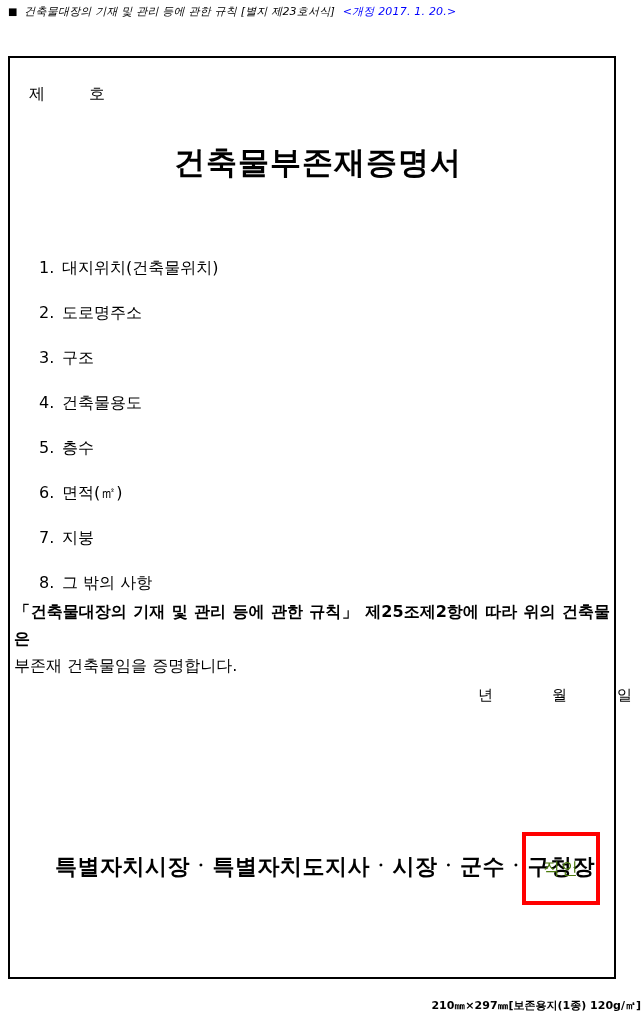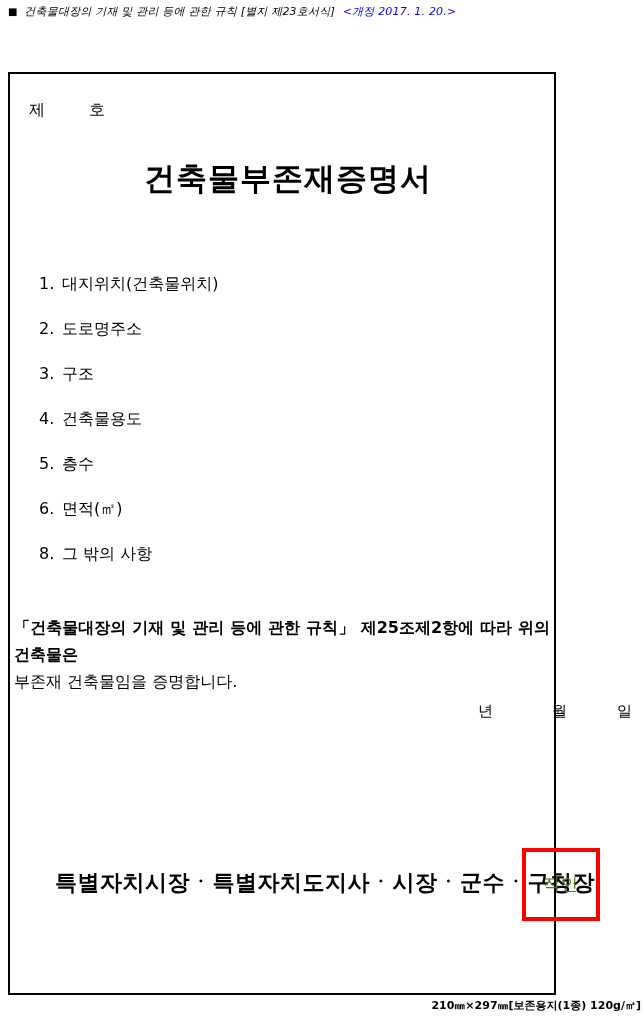--- a/index.html
+++ b/index.html
@@ -20,22 +20,22 @@
     letter-spacing: 0.2px;
     white-space: nowrap;
     font-style: italic;
   }
   .header .bullet { font-size: 10px; margin-right: 3px; }
   .header .revision { color: #0000ff; margin-left: 4px; }
 
   
   .form-box {
     position: absolute;
-    left: 8px; top: 72px;
-    width: 548px; height: 923px;
+    left: 8px; top: 56px;
+    width: 608px; height: 923px;
     box-sizing: border-box;
     border: 2px solid #000000;
   }
 
   .doc-number {
     position: absolute;
     top: 26px; left: 19px;
     font-size: 16px;
   }
   .doc-number .gap { display: inline-block; width: 44px; }
@@ -145,20 +145,23 @@
       <div class="field-row">
         <span class="num">4.</span><span>건축물용도</span>
       </div>
       <div class="field-row">
         <span class="num">5.</span><span>층수</span>
       </div>
       <div class="field-row">
         <span class="num">6.</span><span>면적(㎡)</span>
       </div>
       <div class="field-row">
+        <span class="num">7.</span><span>지붕</span>
+      </div>
+      <div class="field-row">
         <span class="num">8.</span><span>그 밖의 사항</span>
       </div>
     </div>
 
     <div class="statement">
       <div class="line1">「건축물대장의 기재 및 관리 등에 관한 규칙」 제25조제2항에 따라 위의 건축물은</div>
       <div class="line2">부존재 건축물임을 증명합니다.</div>
     </div>
 
     <div class="date-line">

